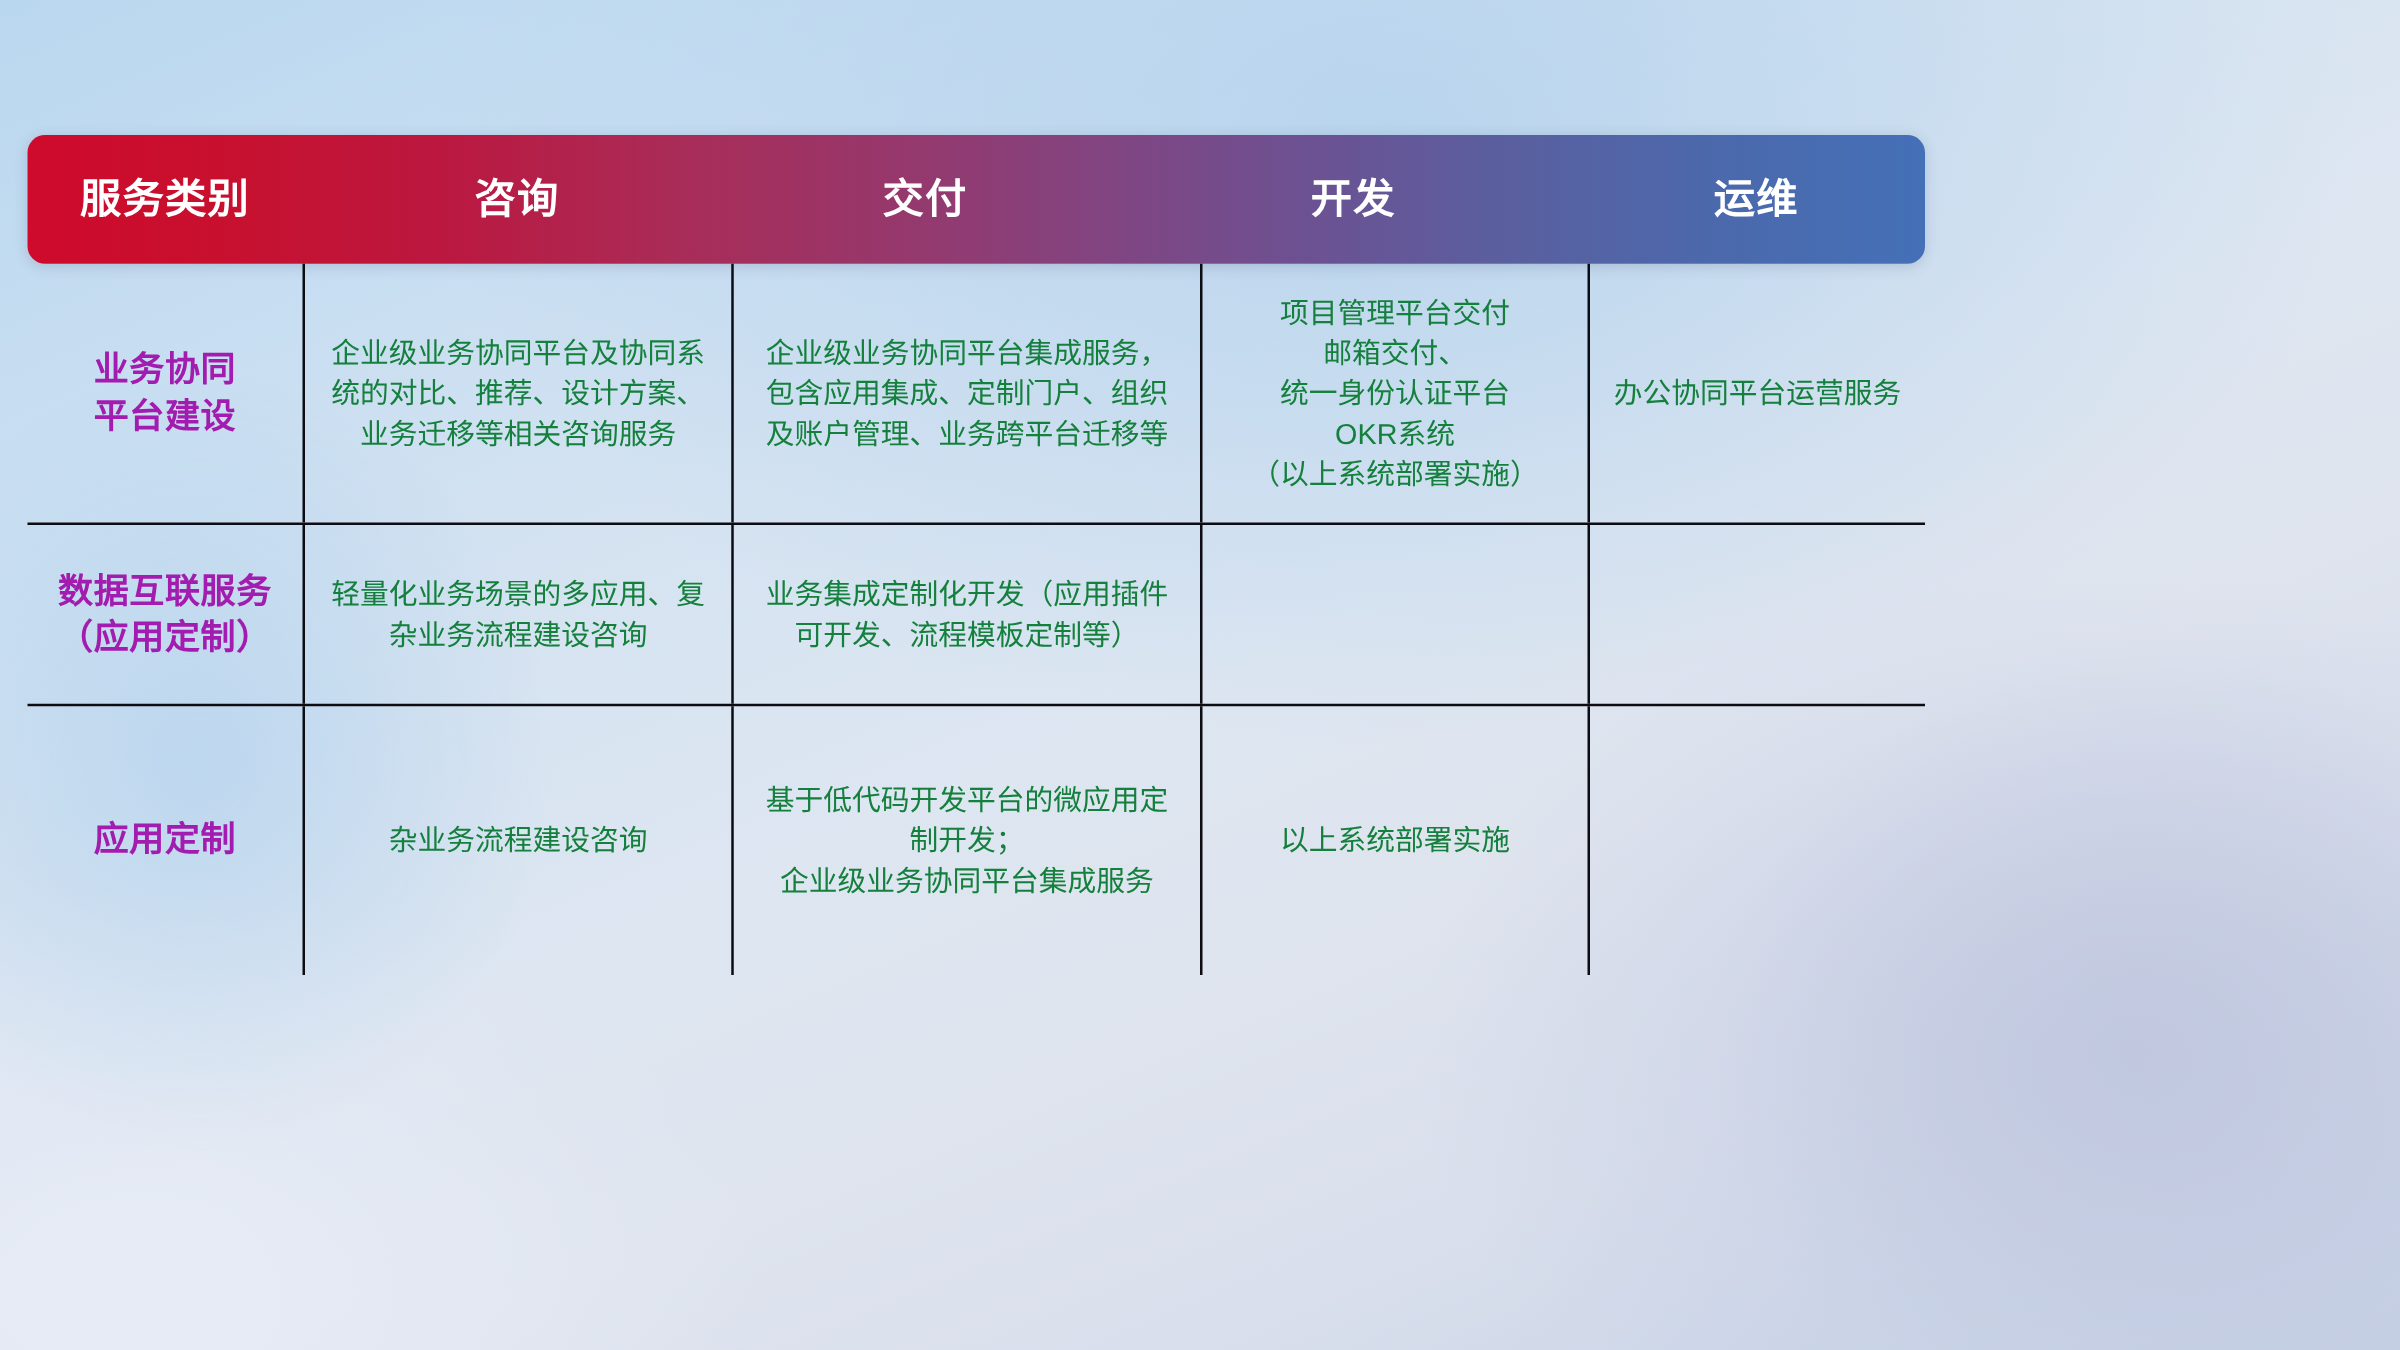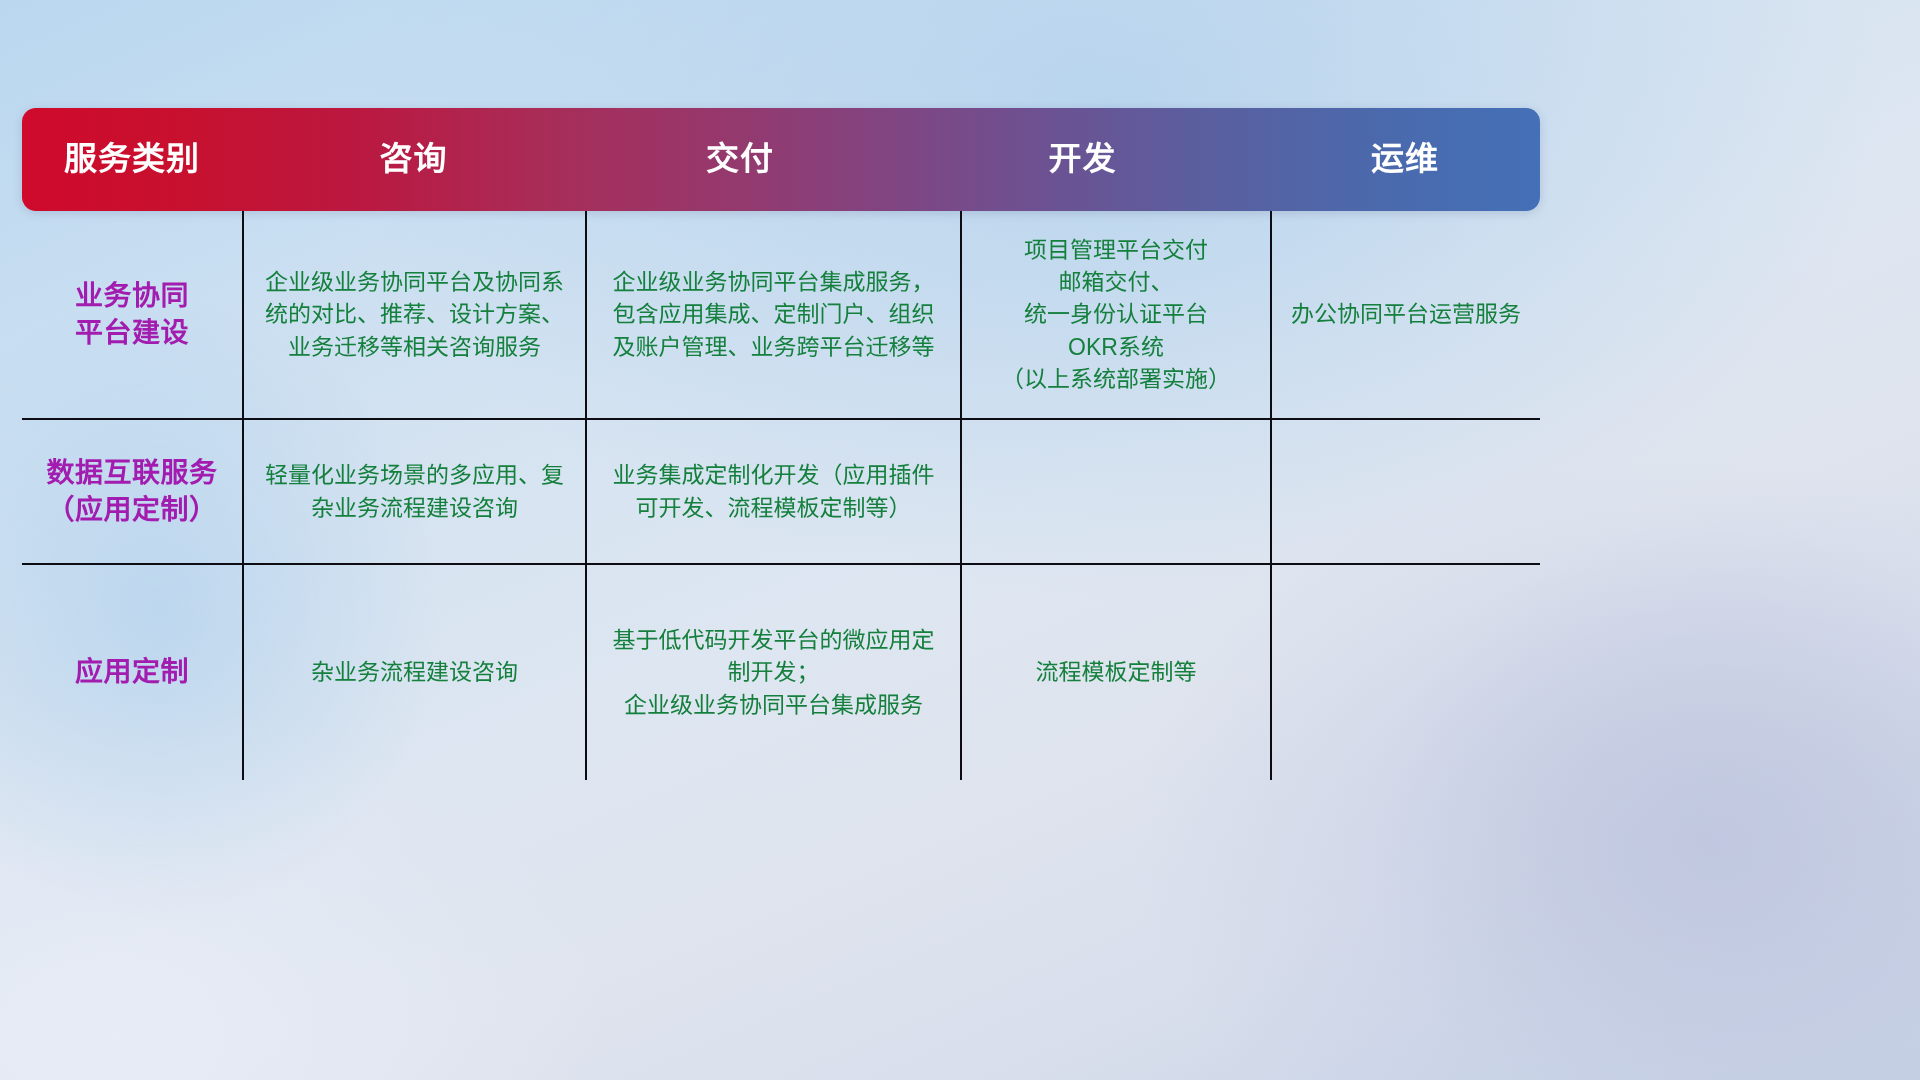--- a/index.html
+++ b/index.html
@@ -212,21 +212,21 @@
       </div>
       <div class="cell c1 sep">
         <span class="body-text">杂业务流程建设咨询</span>
       </div>
       <div class="cell c2 sep">
         <span class="body-text">基于低代码开发平台的微应用定
 制开发；
 企业级业务协同平台集成服务</span>
       </div>
       <div class="cell c3 sep">
-        <span class="body-text">流程模板定制等</span>
+        <span class="body-text">以上系统部署实施</span>
       </div>
       <div class="cell c4 sep">
         <span class="body-text"></span>
       </div>
     </div>
 
   </div>
 </div>
 
 </body></html>

